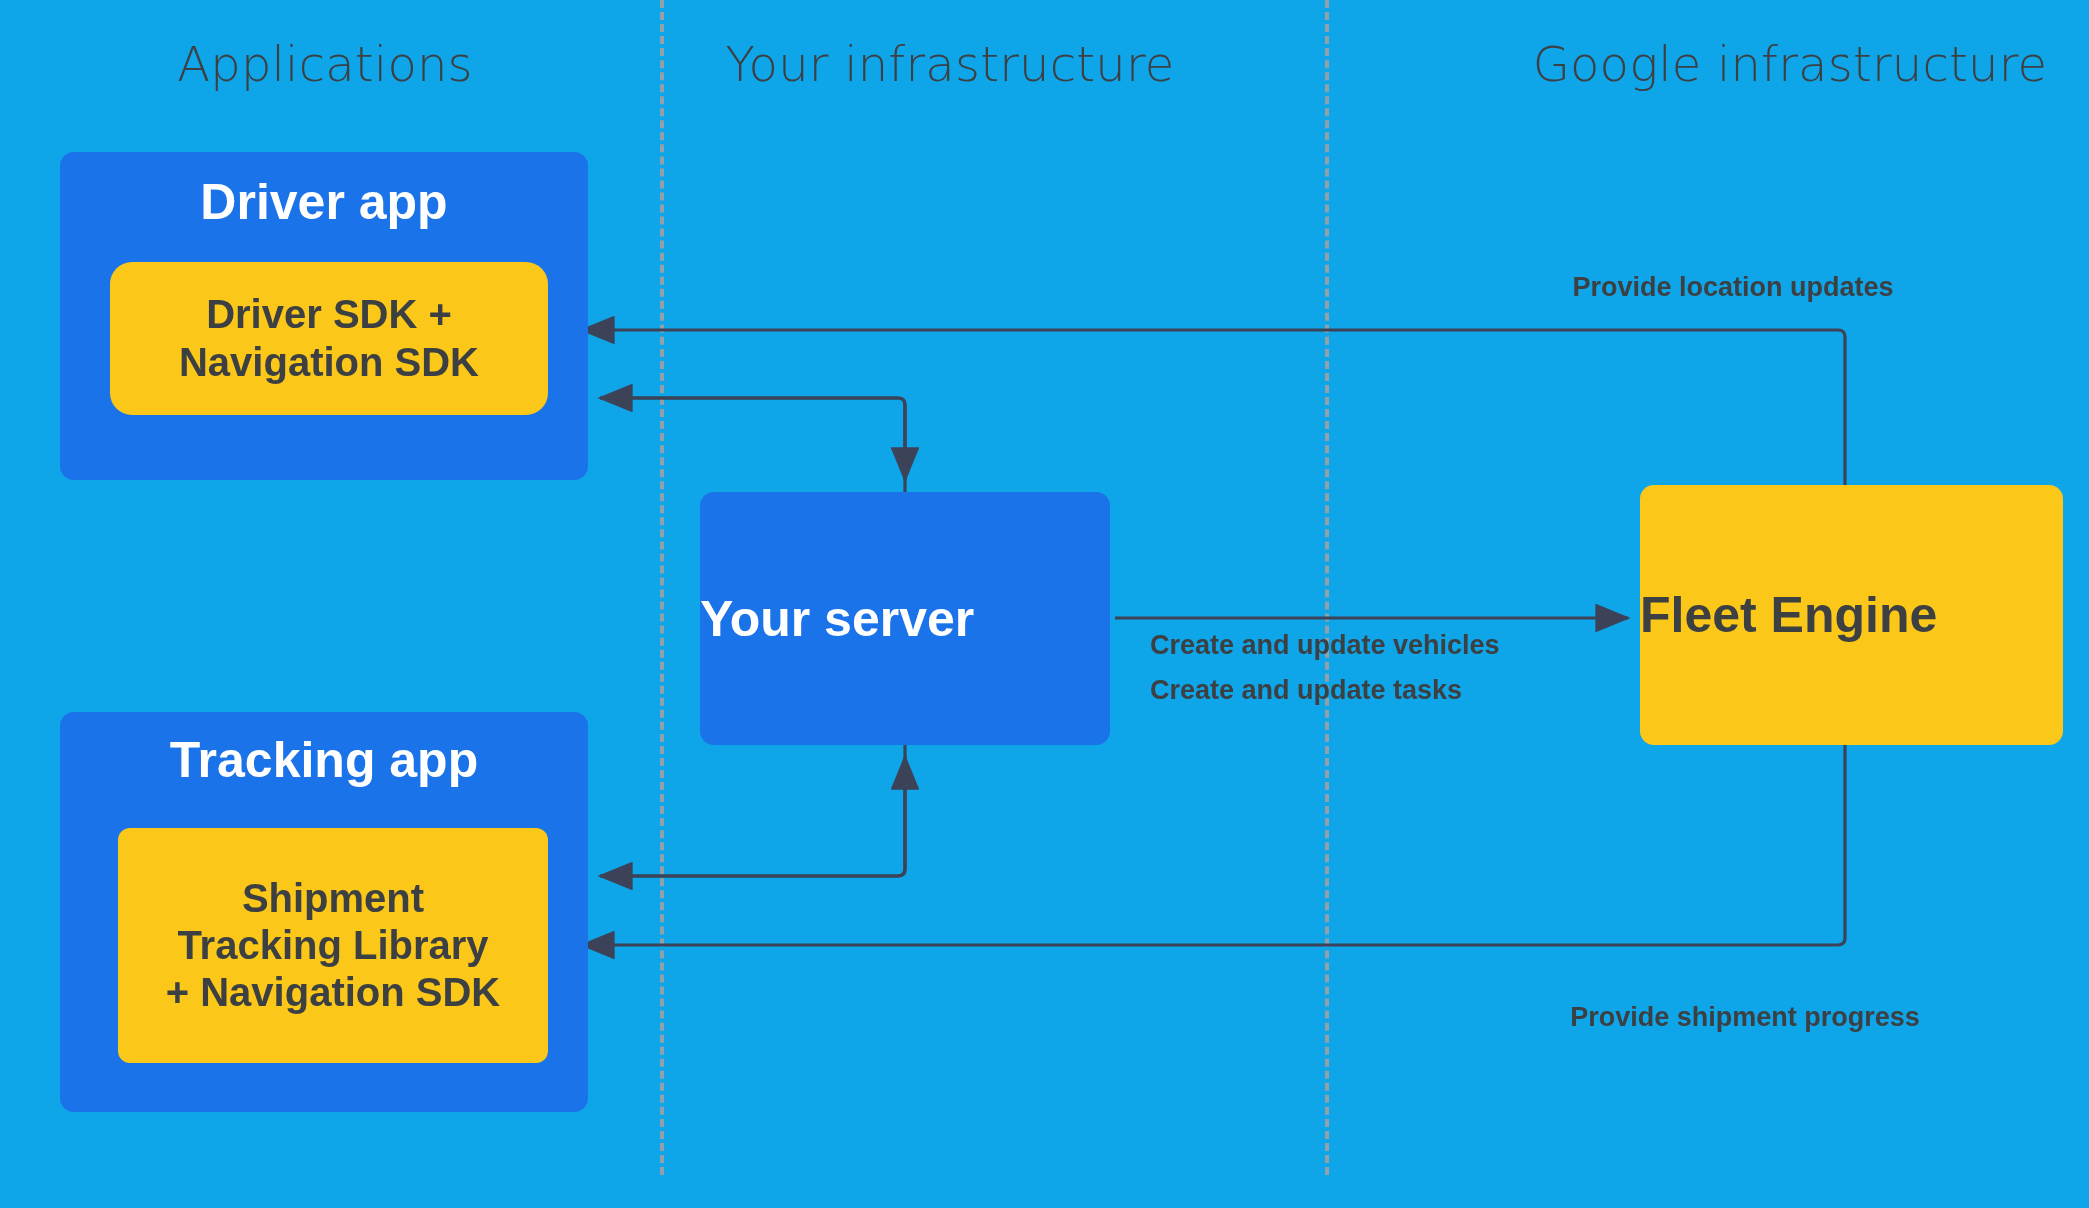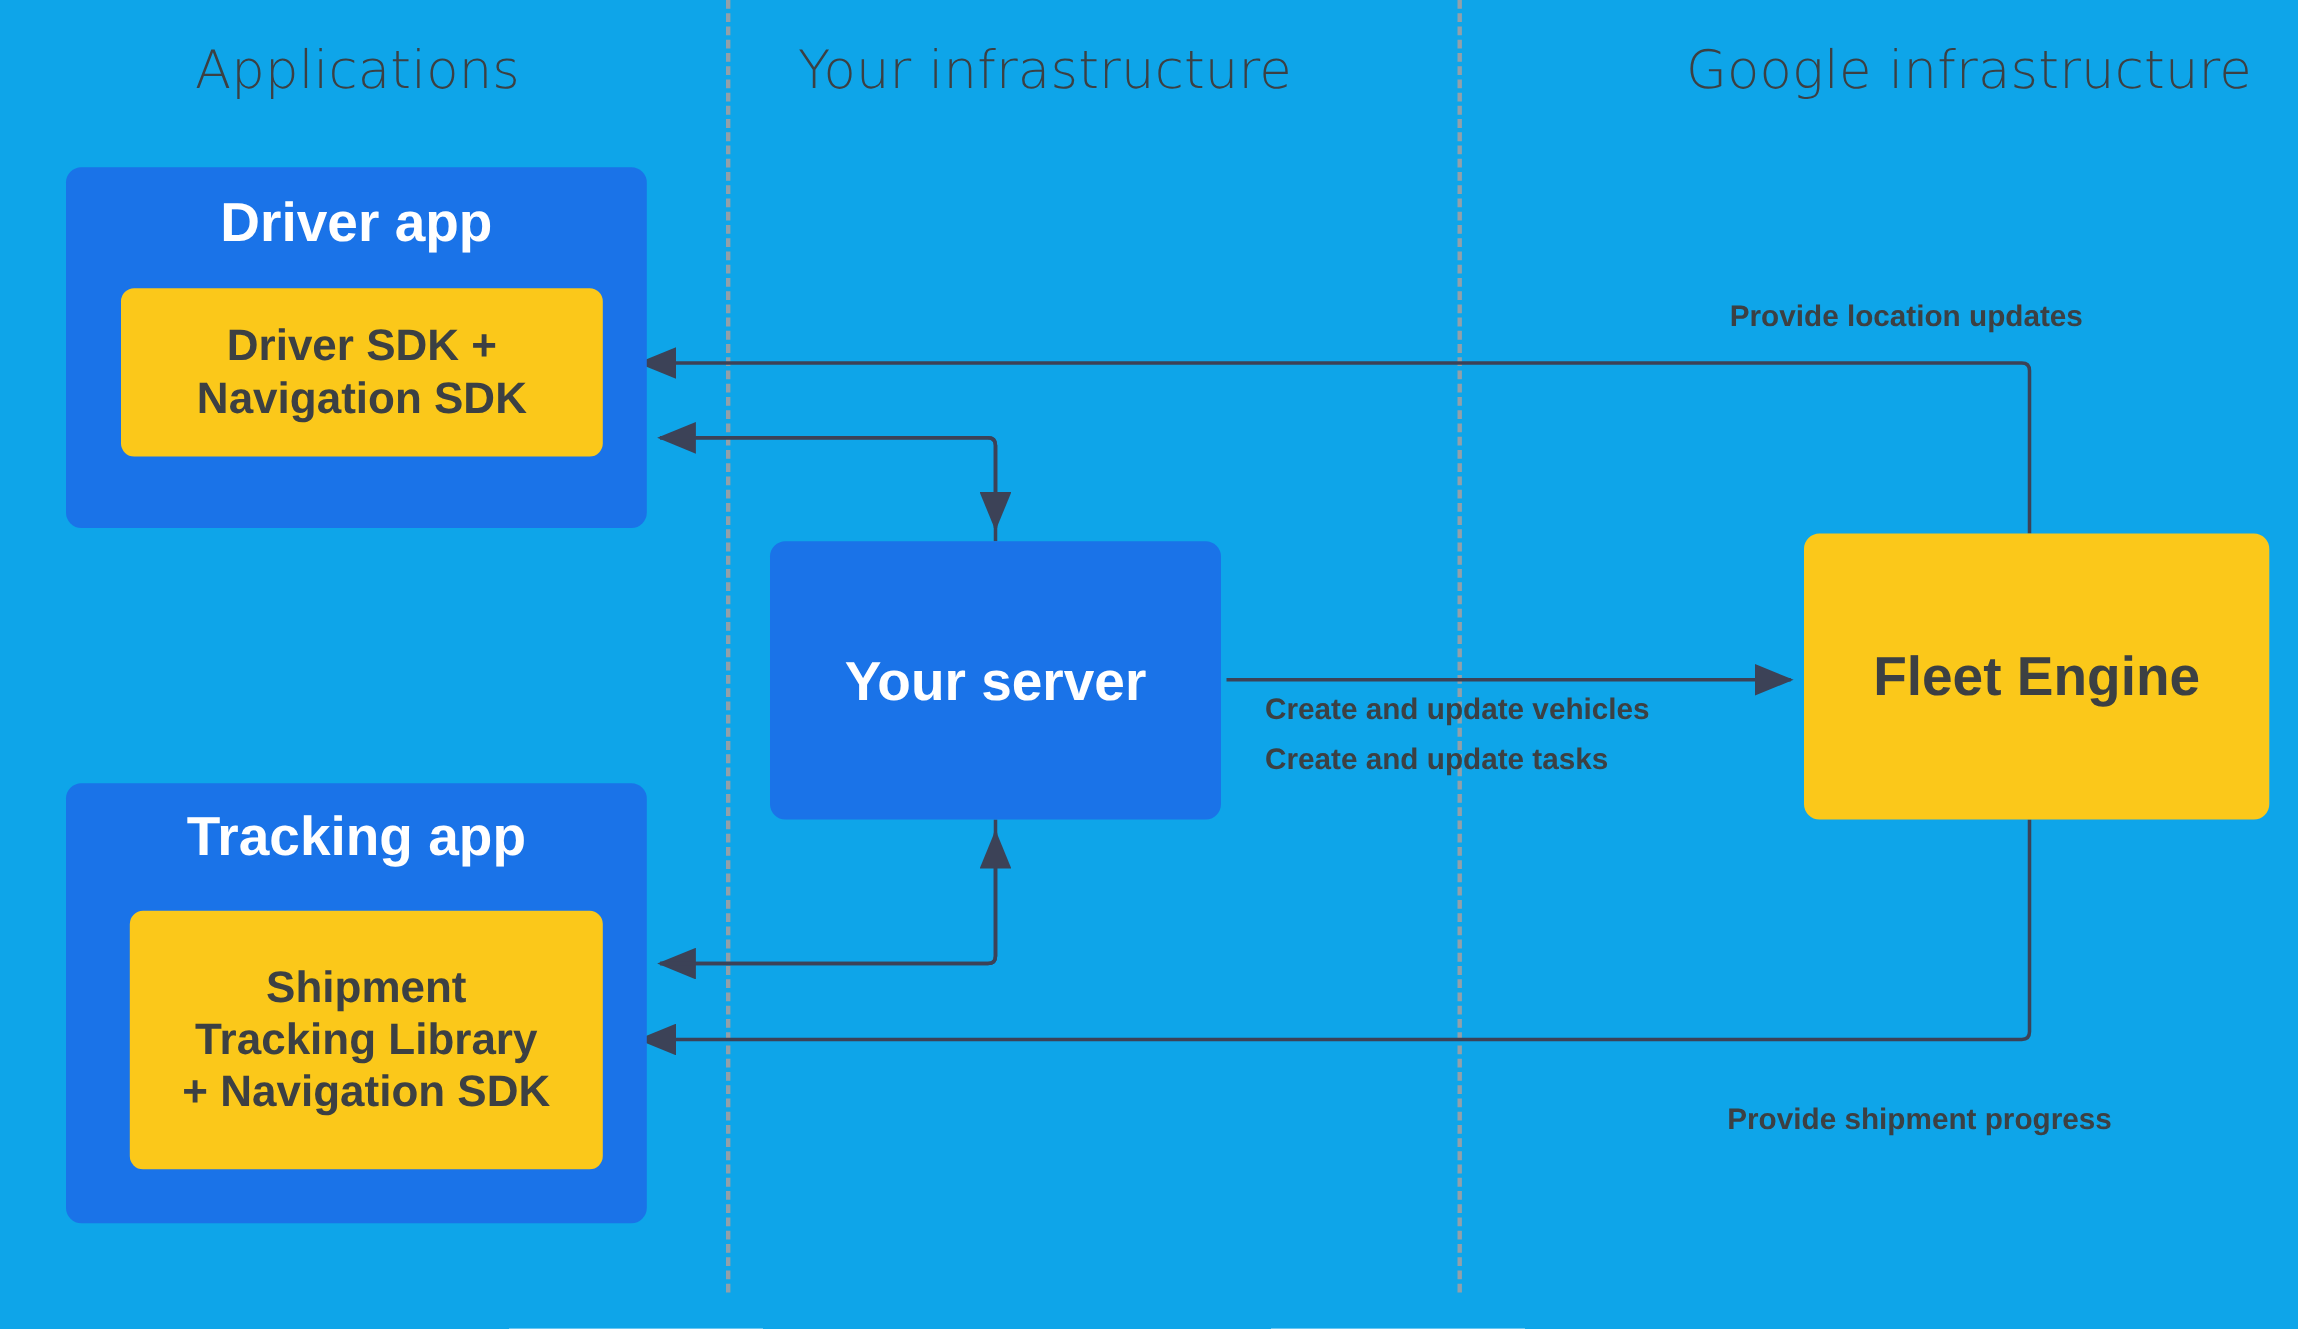--- a/index.html
+++ b/index.html
@@ -42,21 +42,21 @@
     opacity: 0.95;
   }
 
   
   .box {
     position: absolute;
     border-radius: 14px;
     box-sizing: border-box;
     display: flex;
     align-items: center;
-    justify-content: center;
+    justify-content: flex-start;
   }
   .box-blue { background: #1a73e8; }
   .box-yellow { background: #fbc81a; }
 
   .app-box {
     flex-direction: column;
     justify-content: flex-start;
   }
   .app-title {
     color: #ffffff;
@@ -148,21 +148,21 @@
 
     <path d="M 905 745 L 905 869 Q 905 876 898 876 L 600 876" fill="none" stroke="#3c4257" stroke-width="3.2" marker-end="url(#arrowhead)"></path>
     <path d="M 600 876 L 898 876 Q 905 876 905 869 L 905 757" fill="none" stroke="#3c4257" stroke-width="3.2" marker-end="url(#arrowhead)"></path>
 
     <path d="M 1845 745 L 1845 938 Q 1845 945 1838 945 L 582 945" fill="none" stroke="#3c4257" stroke-width="3.2" marker-end="url(#arrowhead)"></path>
   </svg>
 
   <div class="box box-blue app-box" style="left:60px; top:152px; width:528px; height:328px; padding-top:24px;">
     <div class="app-title">Driver app</div>
   </div>
-  <div class="sdk-box" style="left:110px; top:262px; width:438px; height:153px;">
+  <div class="sdk-box" style="left:110px; top:262px; width:438px; height:153px;border-radius:22px;">
     <div class="sdk-label">
       <div>Driver SDK +</div>
       <div>Navigation SDK</div>
     </div>
   </div>
 
   <div class="box box-blue app-box" style="left:60px; top:712px; width:528px; height:400px; padding-top:22px;">
     <div class="app-title">Tracking app</div>
   </div>
   <div class="sdk-box" style="left:118px; top:828px; width:430px; height:235px;">

